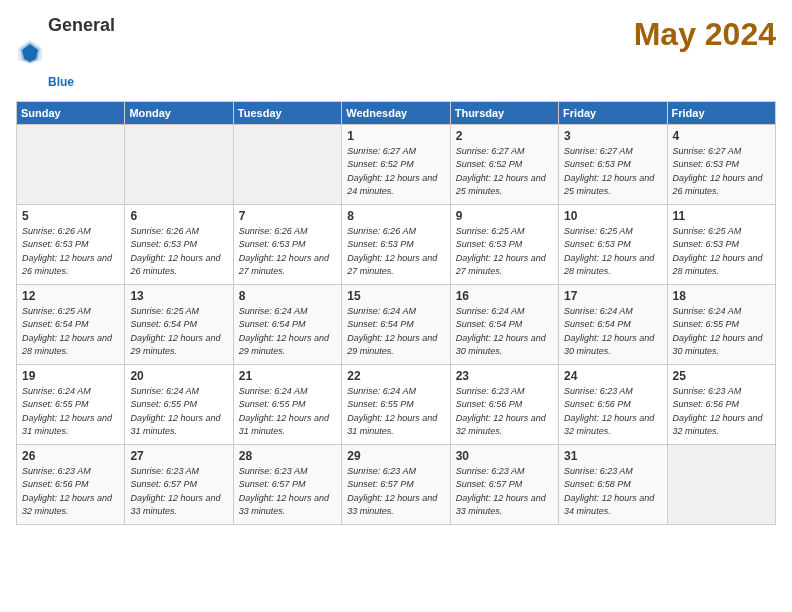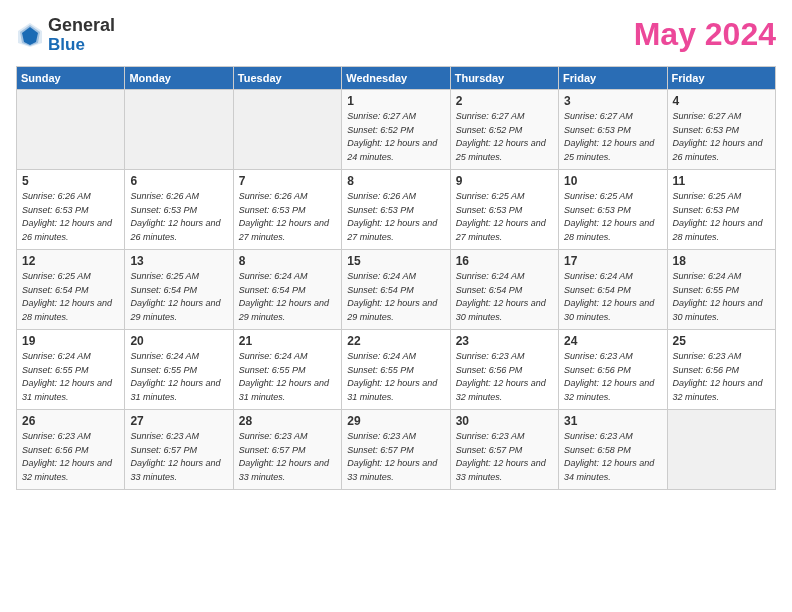--- a/index.html
+++ b/index.html
@@ -17,43 +17,44 @@
       margin-bottom: 12px;
     }
     .logo {
       display: flex;
       align-items: center;
     }
     .logo-text {
       display: flex;
       flex-direction: column;
       line-height: 1.1;
+      gap: 40px;
     }
     .logo-general {
       font-size: 18px;
       font-weight: bold;
       color: #333;
     }
     .logo-blue {
-      font-size: 17px;
+      font-size: 12px;
       font-weight: bold;
       color: #1a6bb5;
     }
     .logo-icon {
       width: 28px;
       height: 28px;
       margin-right: 4px;
     }
     .title-block {
       text-align: right;
     }
     .month-title {
       font-size: 32px;
       font-weight: bold;
-      color: #ec4899;
+      color: #a16207;
     }
     .location {
       font-size: 15px;
       color: #555;
     }
     table {
       width: 100%;
       border-collapse: collapse;
       table-layout: fixed;
       padding-left: 44px;

